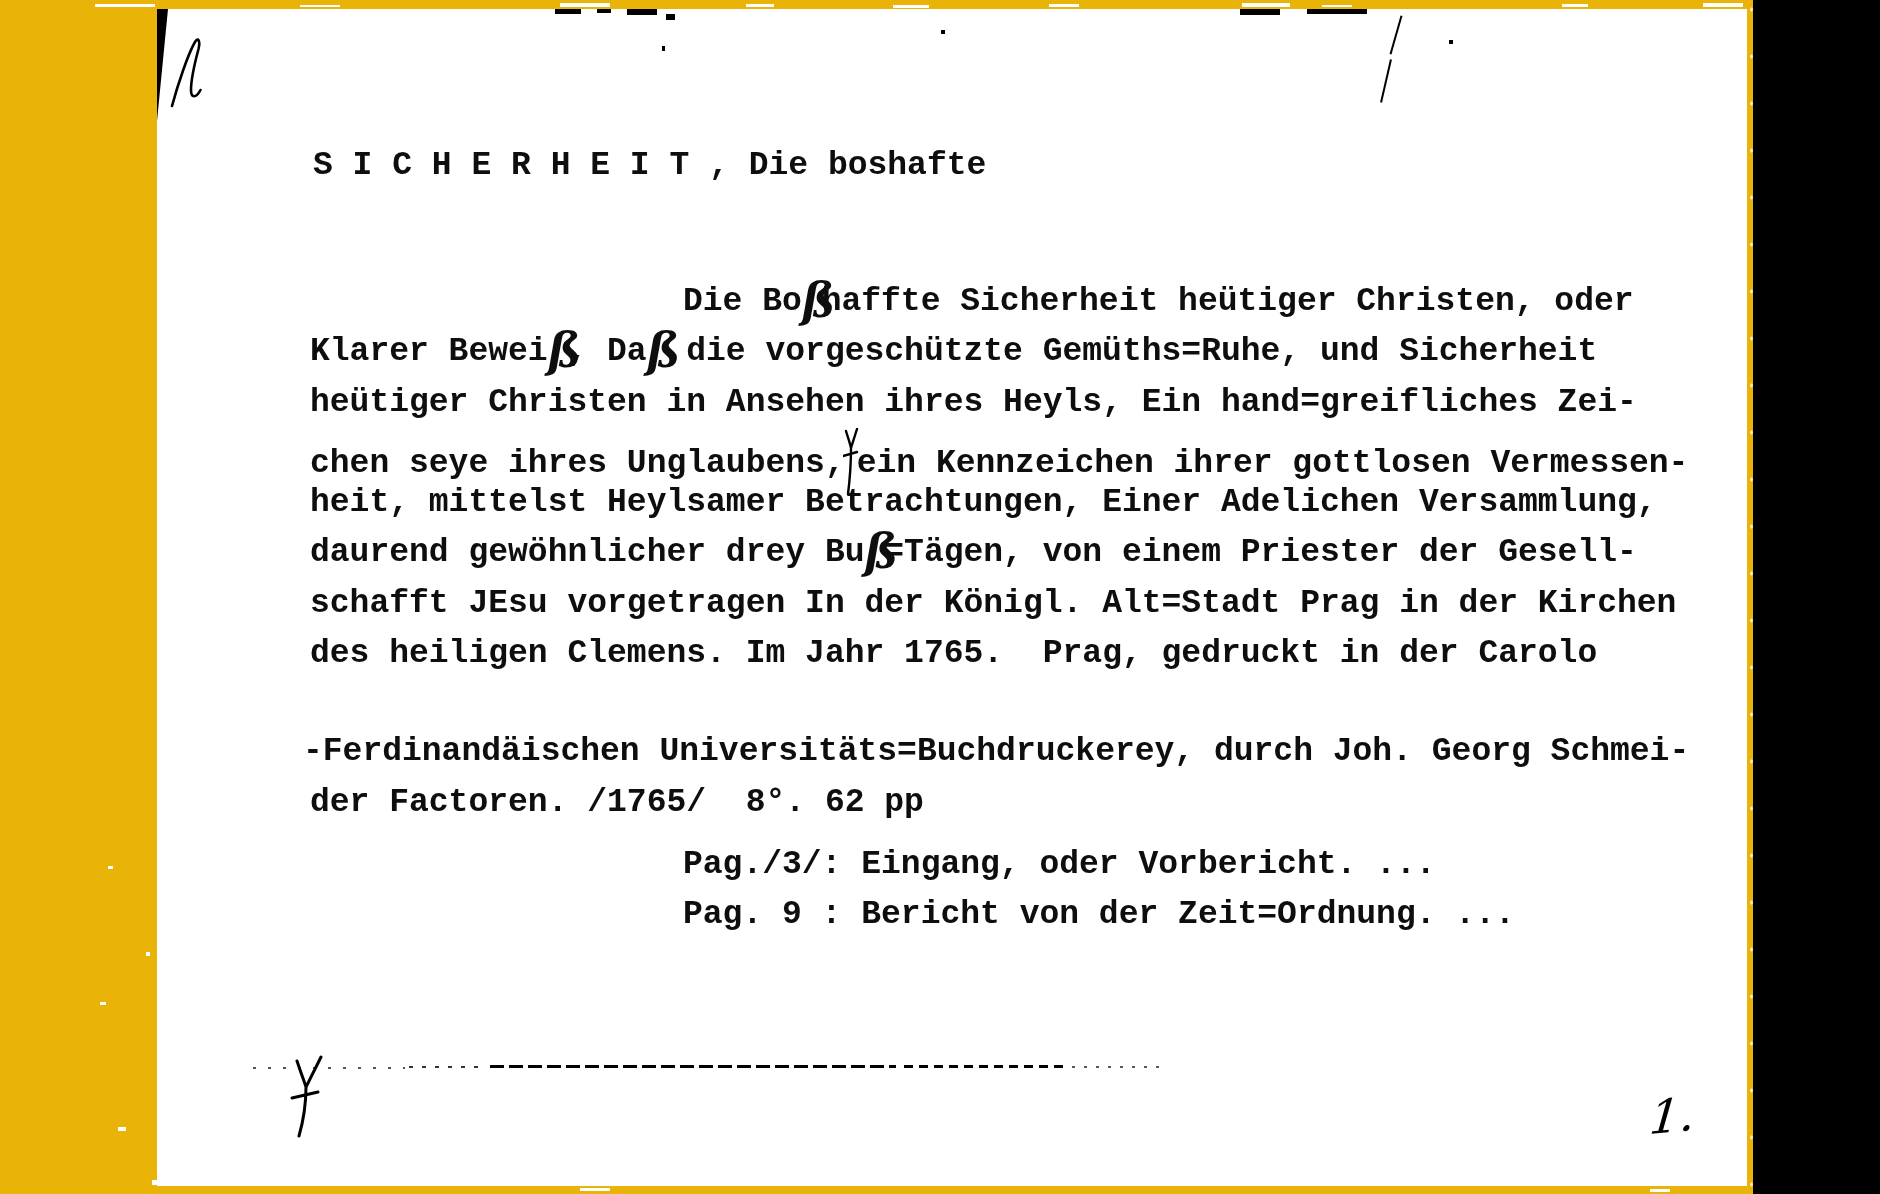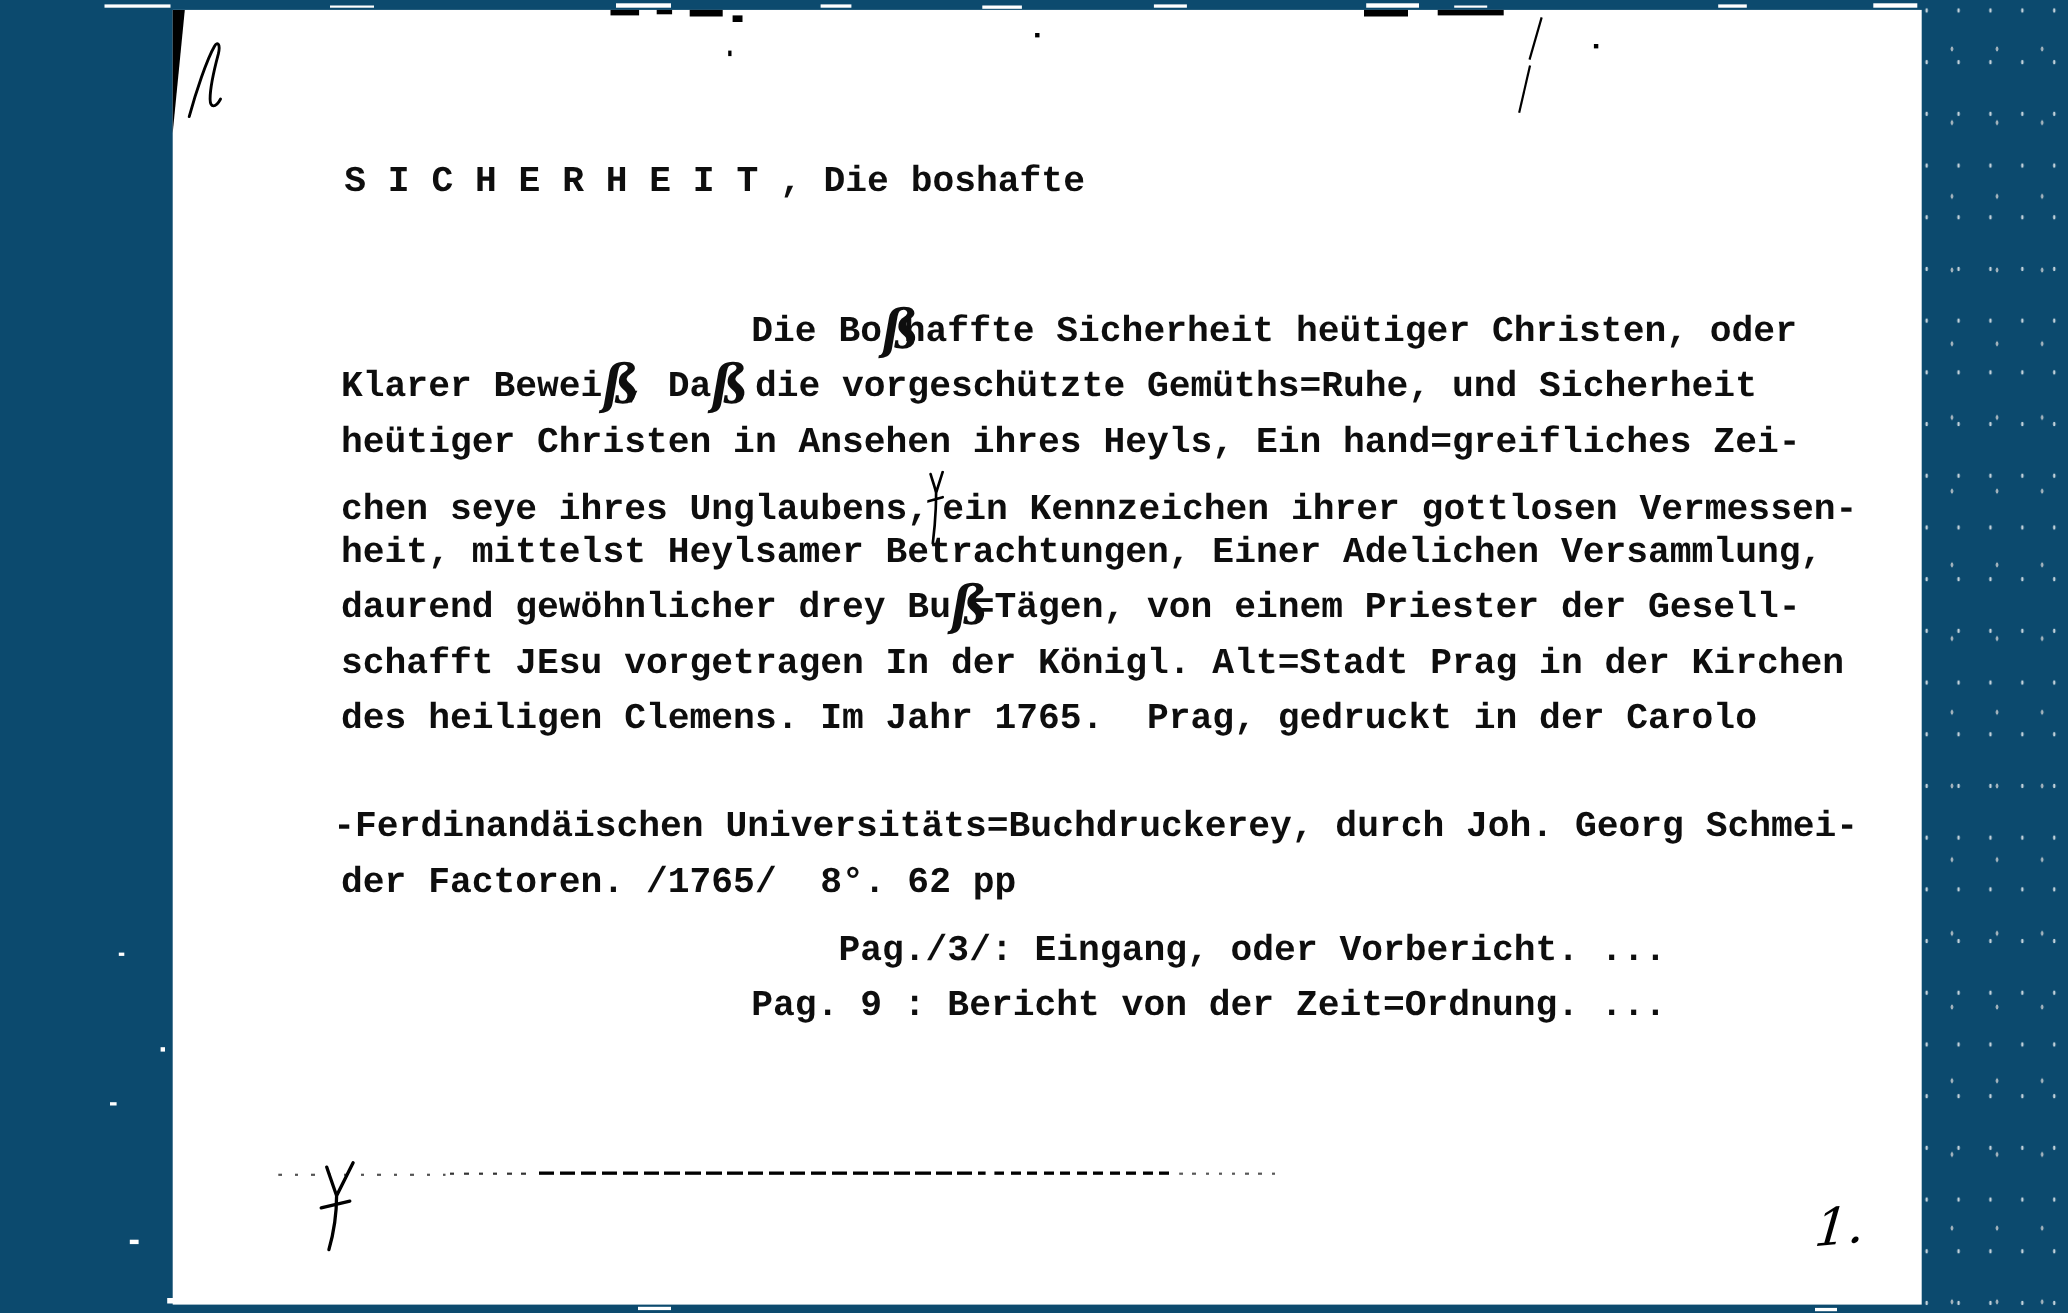--- a/index.html
+++ b/index.html
@@ -1,29 +1,29 @@
 <!DOCTYPE html>
 <html><head>
 <meta charset="utf-8">
 <style>
   html,body{margin:0;padding:0;background:#000;}
-  .canvas{position:relative;width:1880px;height:1194px;background:#0c4a6e;overflow:hidden;
-          font-family:"Liberation Mono","DejaVu Sans Mono",monospace;}
+  .canvas{position:relative;width:1705px;height:1194px;background:#eab308;overflow:hidden;
+          font-family:"Liberation Mono","DejaVu Sans Mono",monospace;padding-left:48px;}
   .page{position:absolute;left:157px;top:9px;width:1590px;height:1177px;background:#fff;color:#0e0e0e;}
   
   .page-corner{position:absolute;left:0;top:0;width:0;height:0;
                border-top:112px solid #000;border-right:11px solid transparent;}
   
   .t{font-size:33px;font-weight:700;white-space:pre;color:#0e0e0e;}
   .t-line{white-space:pre;line-height:50.3px;height:50.3px;}
   .title{position:absolute;left:156px;top:137px;line-height:40px;}
   .para{position:absolute;left:153px;top:268px;}
   .para .t-line:nth-child(1){margin-left:373px;}
   .para .t-line:nth-child(9){margin-left:-7px;margin-top:48px;}
-  .idx{position:absolute;left:526px;top:831px;text-align:right;}
+  .idx{position:absolute;left:526px;top:831px;}
   .cont{position:absolute;left:148px;top:979px;line-height:50.3px;}
   .fnote-text{position:absolute;left:166px;top:1072px;line-height:50.3px;}
   
   .ss{font-family:"DejaVu Serif",serif;font-style:italic;font-weight:700;font-size:44px;
       display:inline-block;width:19.8px;line-height:0;transform:translateY(5px) scaleY(1.12);}
   .caret-svg{vertical-align:-26px;margin:0 -2px;}
   
   .pagenum{position:absolute;left:1493px;top:1083px;font-family:"DejaVu Serif",serif;
            font-style:italic;font-size:47px;font-weight:400;color:#000;
            transform:skewX(-10deg) rotate(-5deg);line-height:1;}

